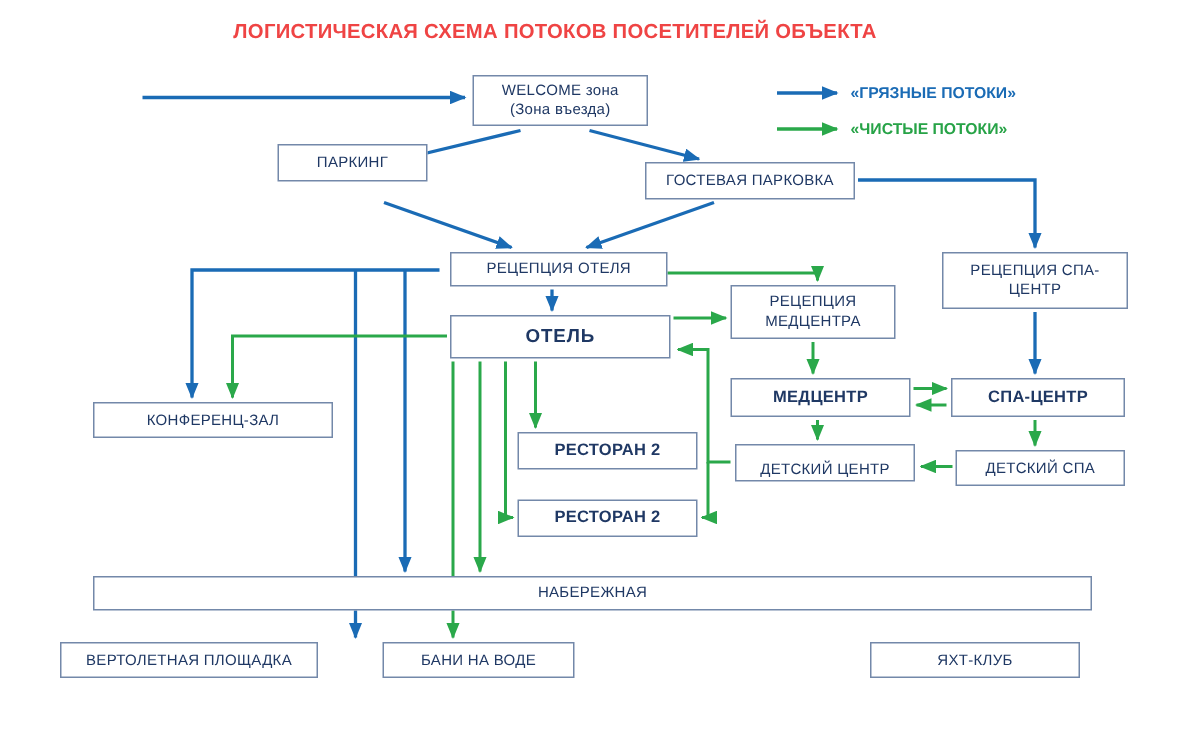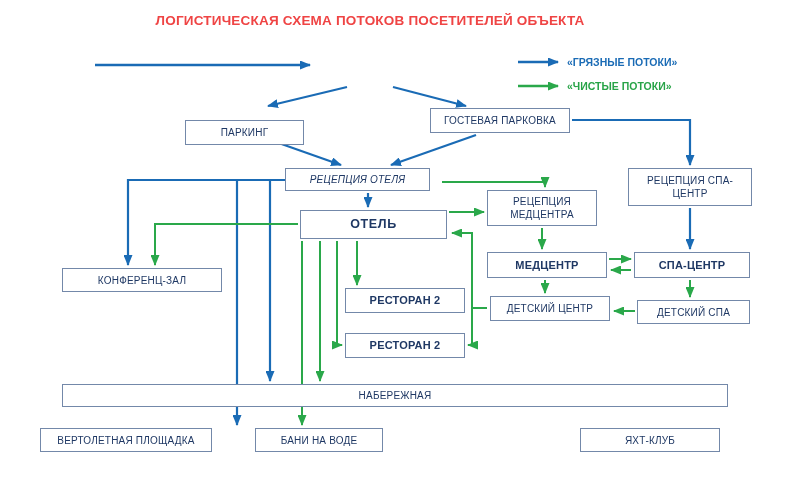--- a/index.html
+++ b/index.html
@@ -67,30 +67,34 @@
 
     <line x1="518" y1="62" x2="558" y2="62" stroke="#1a6bb5" stroke-width="2.4" marker-end="url(#mb)"></line>
     <line x1="518" y1="86" x2="558" y2="86" stroke="#2aa84a" stroke-width="2.4" marker-end="url(#mg)"></line>
   </svg>
 
   <div class="title">ЛОГИСТИЧЕСКАЯ СХЕМА ПОТОКОВ ПОСЕТИТЕЛЕЙ ОБЪЕКТА</div>
 
   <div class="legend-label legend-dirty-text" style="left:567px; top:56px;">«ГРЯЗНЫЕ ПОТОКИ»</div>
   <div class="legend-label legend-clean-text" style="left:567px; top:80px;">«ЧИСТЫЕ ПОТОКИ»</div>
 
+  <div class="node" style="left:315px; top:50px; width:117px; height:34px;">
+    <span>WELCOME зона</span>
+    <span>(Зона въезда)</span>
+  </div>
 
-  <div class="node" style="left:185px; top:120px; width:119px; height:25px;">
+  <div class="node" style="left:185px; top:96px; width:100px; height:25px;">
     <span>ПАРКИНГ</span>
   </div>
 
   <div class="node" style="left:430px; top:108px; width:140px; height:25px;">
     <span>ГОСТЕВАЯ ПАРКОВКА</span>
   </div>
 
-  <div class="node" style="left:285px; top:168px; width:145px; height:23px;font-style:italic;">
+  <div class="node" style="left:300px; top:168px; width:145px; height:23px;">
     <span>РЕЦЕПЦИЯ ОТЕЛЯ</span>
   </div>
 
   <div class="node" style="left:628px; top:168px; width:124px; height:38px;">
     <span>РЕЦЕПЦИЯ СПА-</span>
     <span>ЦЕНТР</span>
   </div>
 
   <div class="node" style="left:487px; top:190px; width:110px; height:36px;">
     <span>РЕЦЕПЦИЯ</span>
@@ -110,21 +114,21 @@
   </div>
 
   <div class="node bold" style="left:634px; top:252px; width:116px; height:26px;">
     <span>СПА-ЦЕНТР</span>
   </div>
 
   <div class="node bold" style="left:345px; top:288px; width:120px; height:25px;">
     <span>РЕСТОРАН 2</span>
   </div>
 
-  <div class="node" style="left:490px; top:296px; width:120px; height:25px;">
+  <div class="node" style="left:490px; top:296px; width:120px; height:25px;justify-content:flex-end;">
     <span>ДЕТСКИЙ ЦЕНТР</span>
   </div>
 
   <div class="node" style="left:637px; top:300px; width:113px; height:24px;">
     <span>ДЕТСКИЙ СПА</span>
   </div>
 
   <div class="node bold" style="left:345px; top:333px; width:120px; height:25px;">
     <span>РЕСТОРАН 2</span>
   </div>

